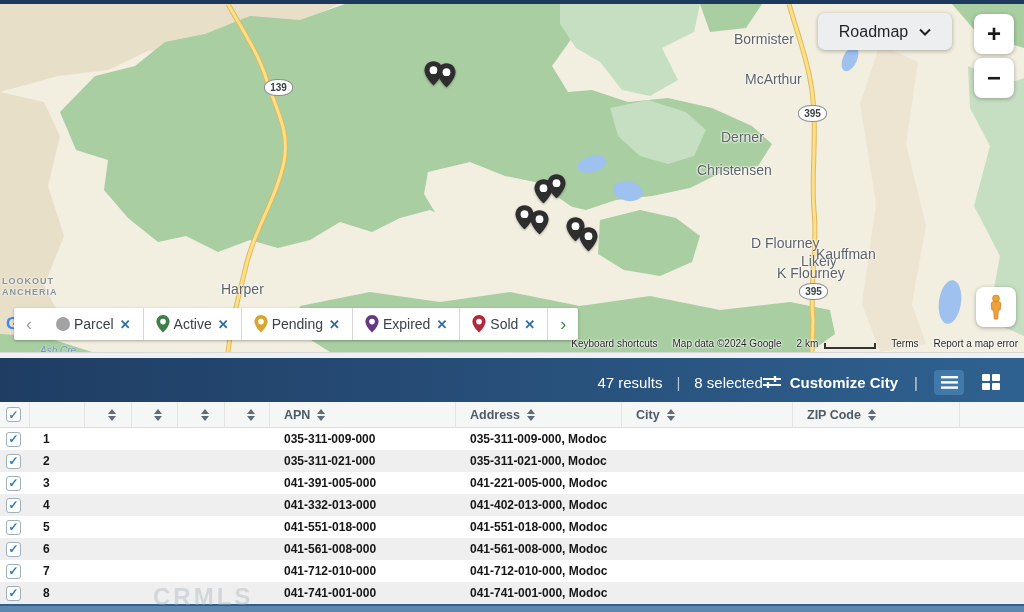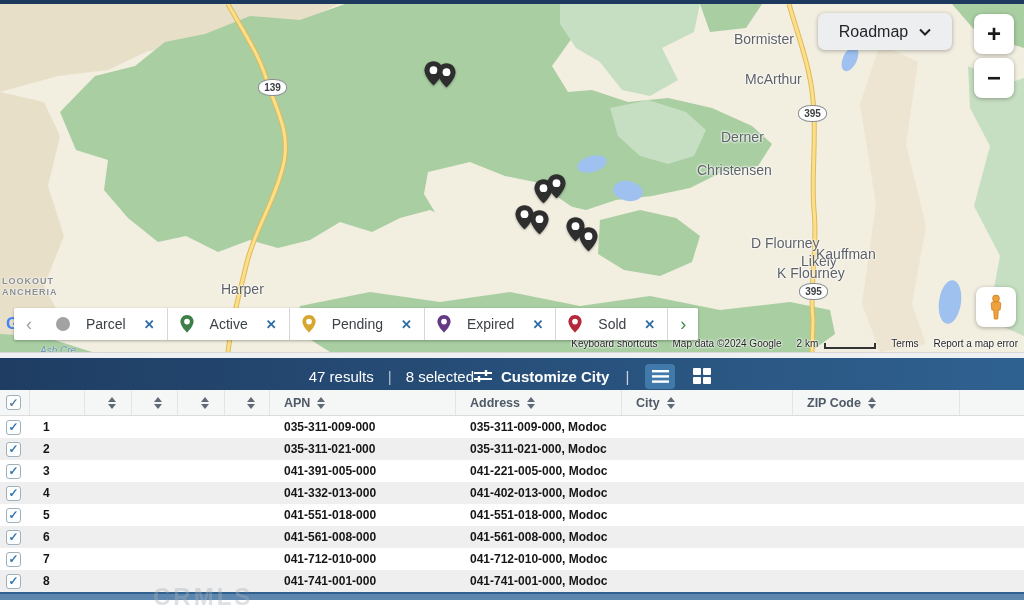--- a/index.html
+++ b/index.html
@@ -27,28 +27,28 @@
 
   .google-logo { position:absolute; left:6px; top:310px; font-size:17px; font-weight:bold; letter-spacing:-.5px; z-index:1; }
   .creek-label { position:absolute; left:40px; top:341px; font-size:10px; font-style:italic; color:#6f93b8; z-index:1; text-shadow:0 0 2px #fff; }
 
   
   .chipbar { position:absolute; left:14px; top:304px; height:32px; display:flex; z-index:5; box-shadow:0 1px 3px rgba(0,0,0,.3); border-radius:2px; overflow:hidden; }
   .chipbar > * { background:#fff; border-right:1px solid #d7d7d7; display:flex; align-items:center; }
   .chipbar > *:last-child { border-right:none; }
   .chip-nav { width:30px; justify-content:center; font-size:18px; color:#9aa0a6; cursor:pointer; border:none; font-family:inherit; background:#fff; }
   .chip-nav.next { color:#3f8a4c; }
-  .chip { gap:16px; padding:0 12px; cursor:default; }
+  .chip { gap:4px; padding:0 12px; cursor:default; }
   .chip .label { font-size:14px; color:#3b4248; }
   .chip .close { font-size:13px; font-weight:bold; color:#2e6da4; cursor:pointer; margin-left:2px; }
   .chip .dot { width:14px; height:14px; border-radius:50%; display:inline-block; }
 
   
   .gap-strip { height:6px; background:#eef0f1; border-top:1px solid #d8d8d8; }
-  .results-bar { height:32px; background:linear-gradient(90deg,#1f3d63,#2f6190); display:flex; align-items:center; justify-content:center; padding:4px 18px 0 20px; color:#fff; }
+  .results-bar { height:44px; background:linear-gradient(90deg,#1f3d63,#2f6190); display:flex; align-items:center; justify-content:flex-end; padding:4px 18px 0 20px; color:#fff; }
   .rb-left { display:flex; align-items:center; gap:14px; font-size:15px; }
   .rb-left .divider { opacity:.65; }
   .rb-right { display:flex; align-items:center; gap:12px; font-size:15px; font-weight:bold; }
   .rb-right .divider { font-weight:normal; opacity:.75; margin:0 4px; }
   .view-btn { width:30px; height:25px; border:none; border-radius:4px; background:transparent; display:flex; align-items:center; justify-content:center; cursor:pointer; }
   .view-btn.active { background:#4279ab; }
   .customize-btn { display:flex; align-items:center; gap:9px; background:none; border:none; color:#fff; font-size:15px; font-weight:bold; font-family:inherit; cursor:pointer; }
 
   
   .tbl { --cols:30px 55px 47px 46px 47px 45px 186px 166px 171px 167px 1fr; }
@@ -119,21 +119,21 @@
       <span class="place-label" style="left: 801px; top: 249px;">Likely</span>
       <span class="place-label" style="left: 816px; top: 242px;">Kauffman</span>
       <span class="place-label" style="left: 752px; top: 261px; margin-left: 25px;">K Flourney</span>
       <span class="place-label" style="left: 221px; top: 277px;">Harper</span>
     </div>
   <div class="area-label">
     <div>LOOKOUT</div>
     <div>ANCHERIA</div>
   </div>
   <div id="shields">
-      <div class="shield" style="left: 258px; top: 75px;">139</div>
+      <div class="shield" style="left: 264px; top: 75px;">139</div>
       <div class="shield" style="left: 798px; top: 101px;">395</div>
       <div class="shield" style="left: 799px; top: 279px;">395</div>
     </div>
   <div id="map-pins">
       <div class="map-pin" style="left: 424px; top: 57px;"><svg width="100%" height="100%" viewBox="0 0 20 26">
           <path d="M10 0C4.6 0 .5 4.2.5 9.5.5 16.6 10 25.5 10 25.5S19.5 16.6 19.5 9.5C19.5 4.2 15.4 0 10 0z" fill="#2e2e2e"></path>
           <circle cx="10" cy="9.5" r="4.1" fill="#fff"></circle>
         </svg></div>
       <div class="map-pin" style="left: 437px; top: 59px;"><svg width="100%" height="100%" viewBox="0 0 20 26">
           <path d="M10 0C4.6 0 .5 4.2.5 9.5.5 16.6 10 25.5 10 25.5S19.5 16.6 19.5 9.5C19.5 4.2 15.4 0 10 0z" fill="#2e2e2e"></path>

